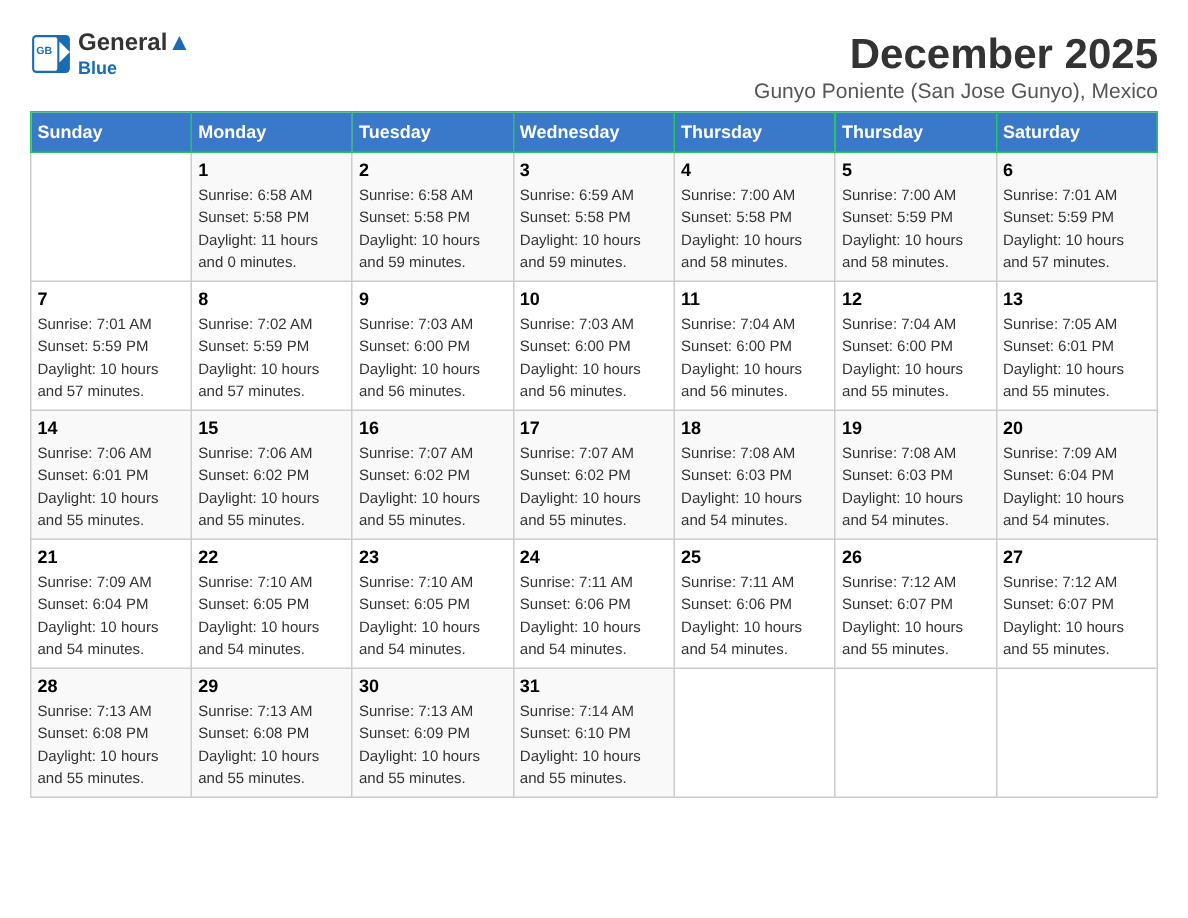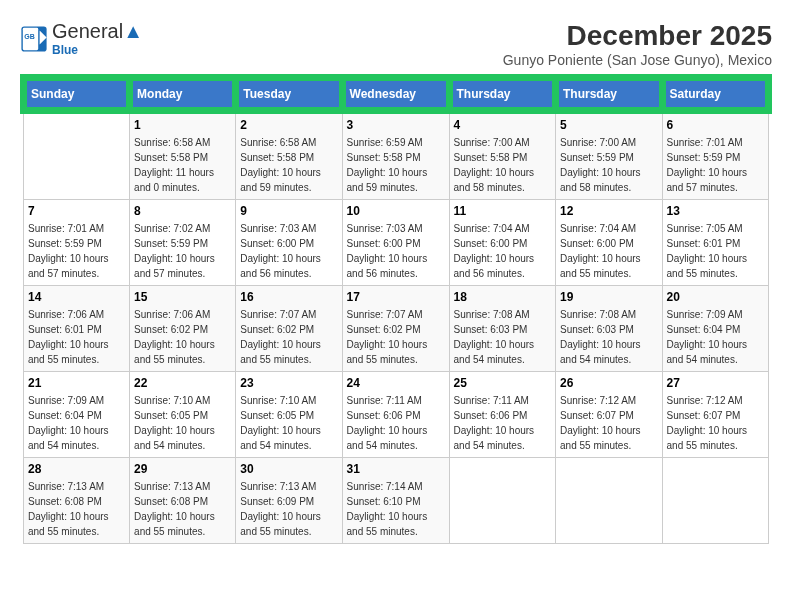--- a/index.html
+++ b/index.html
@@ -42,21 +42,21 @@
       width: 100%;
       border-collapse: collapse;
       font-size: 10.5px;
     }
     thead tr th {
       background-color: #3a78c9;
       color: #fff;
       padding: 6px 4px;
       text-align: left;
       font-size: 12px;
-      border: 7px solid #22c55e;
+      border: 1px solid #22c55e;
     }
     tbody tr td {
       border: 1px solid #ccc;
       padding: 4px;
       vertical-align: top;
       min-height: 80px;
       width: 108px;
     }
     tbody tr:nth-child(odd) {
       background-color: #f9f9f9;
@@ -83,21 +83,21 @@
 
 <div class="header">
   <div class="logo">
     <svg class="logo-icon" viewBox="0 0 40 40">
       <rect x="2" y="2" width="36" height="36" rx="4" fill="#1a6bb5"></rect>
       <polygon points="28,8 38,18 28,28" fill="#fff"></polygon>
       <rect x="4" y="4" width="22" height="32" rx="2" fill="#fff"></rect>
       <text x="6" y="20" font-size="10" fill="#1a6bb5" font-weight="bold">GB</text>
     </svg>
     <div>
-      <div style="font-size:20px;font-weight:normal;color:#333;">General<span style="color:#1a6bb5;">▲</span></div>
+      <div style="font-size:16px;font-weight:bold;color:#333;">General<span style="color:#1a6bb5;">▲</span></div>
       <div style="font-size:12px;font-weight:bold;color:#1a6bb5;">Blue</div>
     </div>
   </div>
   <div class="title-block">
     <div class="main-title">December 2025</div>
     <div class="subtitle">Gunyo Poniente (San Jose Gunyo), Mexico</div>
   </div>
 </div>
 
 <table>

